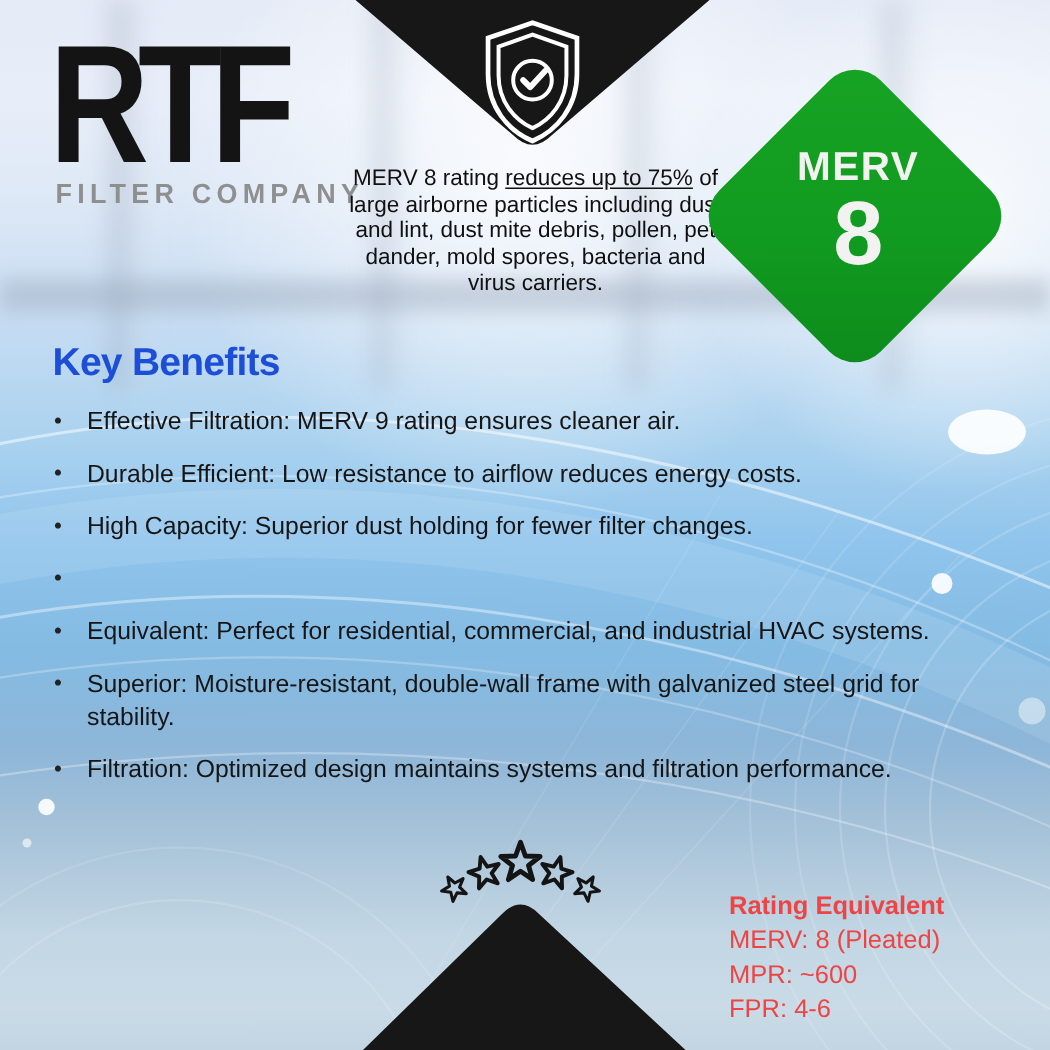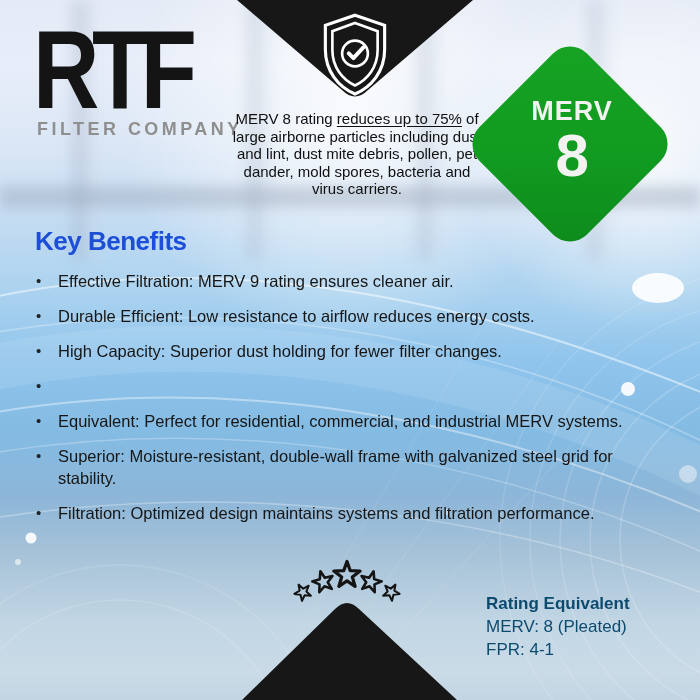--- a/index.html
+++ b/index.html
@@ -78,21 +78,21 @@
   
   .stars{position:absolute;left:283px;top:564px;width:130px;height:44px;}
   .star{position:absolute;display:block;}
   .star svg{display:block;width:100%;height:100%;}
   .star:nth-child(1){left:10px;top:18px;width:19px;height:19px;transform:rotate(-30deg);}
   .star:nth-child(2){left:28px;top:5px;width:24px;height:24px;transform:rotate(-15deg);}
   .star:nth-child(3){left:49px;top:-5px;width:30px;height:30px;}
   .star:nth-child(4){left:76px;top:5px;width:24px;height:24px;transform:rotate(15deg);}
   .star:nth-child(5){left:99px;top:18px;width:19px;height:19px;transform:rotate(30deg);}
   .mountain{position:absolute;left:225px;top:593px;width:250px;height:107px;}
-  .rating{position:absolute;left:486px;top:592px;font-size:17px;line-height:23px;color:#0c4a6e;}
+  .rating{position:absolute;left:486px;top:592px;font-size:17px;line-height:23px;color:#ef4444;}
   .rating-title{font-weight:800;}
 </style>
 </head>
 <body>
 
 <div class="canvas">
 
   <div class="bg-base"></div>
   <div class="bg-window"></div>
   <div class="bg-sill"></div>
@@ -165,21 +165,21 @@
       </li>
     <li>
         <span class="dot">•</span>
         <span><span class="lbl">High Capacity:</span><span> Superior dust holding for fewer filter changes.</span></span>
       </li>
     <li>
         <span class="dot">•</span>
       </li>
     <li>
         <span class="dot">•</span>
-        <span><span class="lbl">Equivalent:</span><span> Perfect for residential, commercial, and industrial MERV systems.</span></span>
+        <span><span class="lbl">Equivalent:</span><span> Perfect for residential, commercial, and industrial HVAC systems.</span></span>
       </li>
     <li>
         <span class="dot">•</span>
         <span><span class="lbl">Superior:</span><span> Moisture-resistant, double-wall frame with galvanized steel grid for stability.</span></span>
       </li>
     <li>
         <span class="dot">•</span>
         <span><span class="lbl">Filtration:</span><span> Optimized design maintains systems and filtration performance.</span></span>
       </li>
   </ul>
@@ -210,16 +210,17 @@
           <path d="M12 2 L14.6 9.36 L22.46 9.6 L16.28 14.39 L18.47 21.9 L12 17.5 L5.53 21.9 L7.72 14.39 L1.54 9.6 L9.36 9.36 Z" fill="none" stroke="#141414" stroke-width="2.6" stroke-linejoin="round"></path>
         </svg>
       </span>
   </div>
   <svg class="mountain" viewBox="0 0 250 107" width="250" height="107">
     <path d="M17 107 L110 16 Q122 4 134 16 L232 107 Z" fill="#171717"></path>
   </svg>
   <div class="rating">
     <div class="rating-title">Rating Equivalent</div>
     <div>MERV: 8 (Pleated)</div>
-    <div>FPR: 4-1</div>
+    <div>MPR: ~600</div>
+    <div>FPR: 4-6</div>
   </div>
 
 </div>
 
 </body></html>

